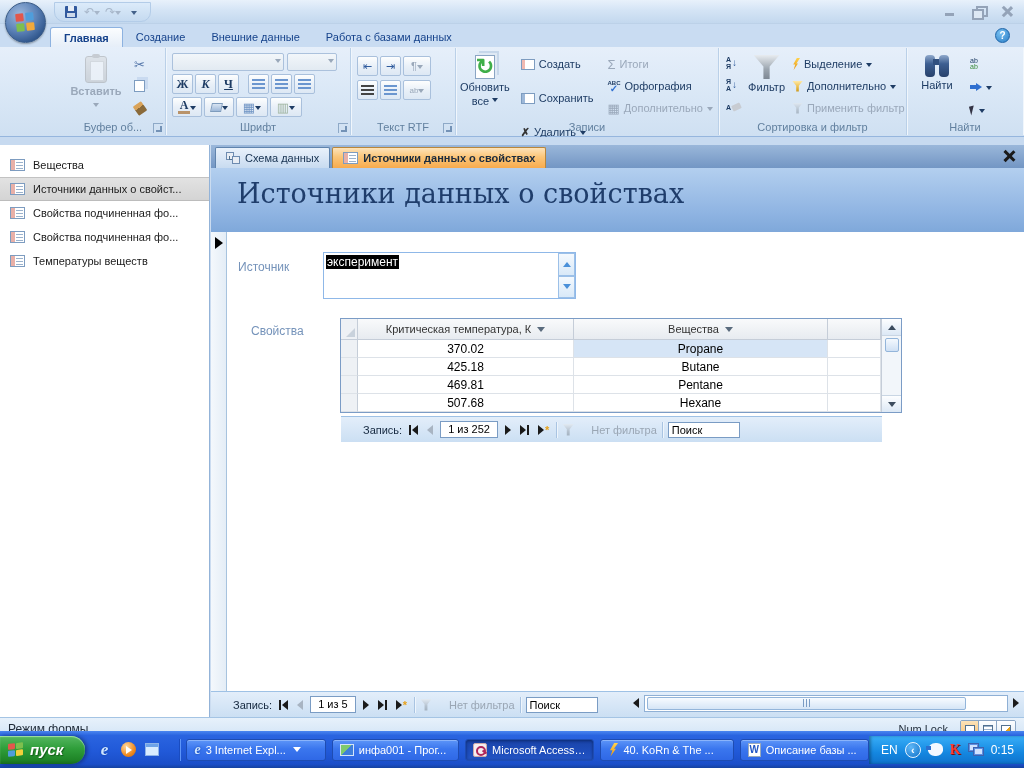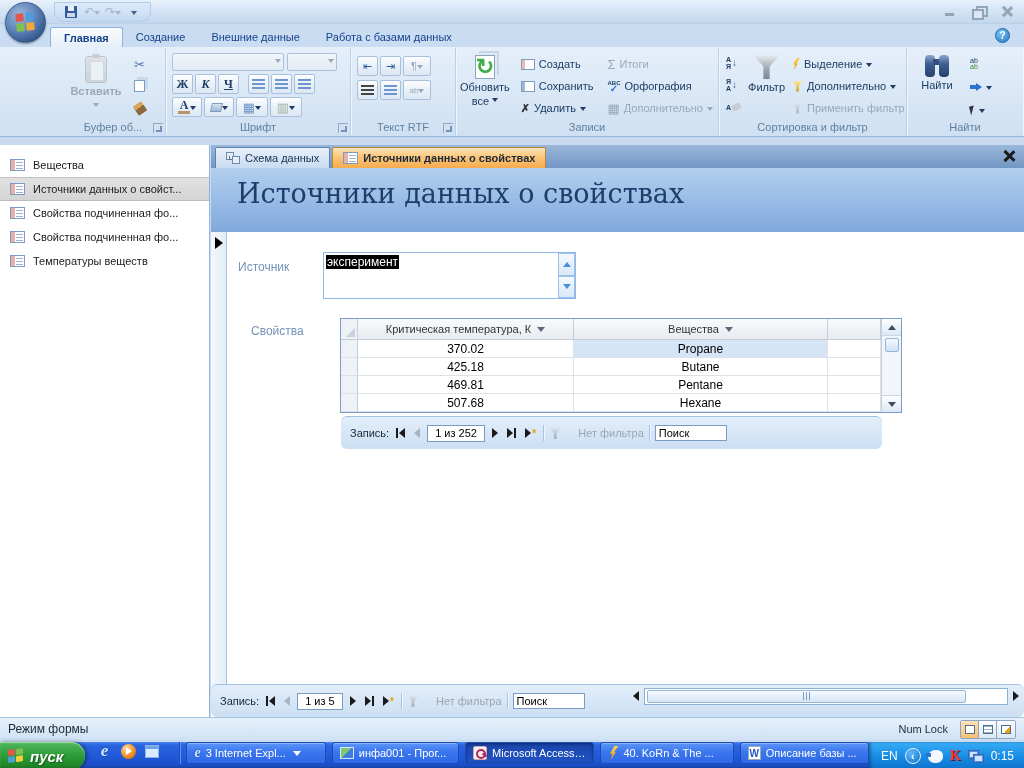--- a/index.html
+++ b/index.html
@@ -148,22 +148,22 @@
   .ds-sel { background:#eef1f5; border-right:1px solid #c5cdd8; }
   .hl { background:#d6e5f6; }
   .vscroll { grid-row:1 / span 5; grid-column:5; background:#f2f6fa; border-left:1px solid #c5cdd8; display:flex; flex-direction:column; align-items:center; }
   .vs-btn { width:100%; height:17px; border-bottom:1px solid #c9d6e4; background:linear-gradient(#fdfeff,#dcE8f5); display:flex; align-items:center; justify-content:center; }
   .vs-thumb { width:14px; height:14px; margin-top:2px; background:linear-gradient(#f4f9fe,#cfe0f4); border:1px solid #93b5da; border-radius:2px; }
   .t-up-s { width:0;height:0;border:4px solid transparent;border-bottom:5px solid #3c4c5e; margin-top:-4px; }
   .t-dn-s { width:0;height:0;border:4px solid transparent;border-top:5px solid #3c4c5e; margin-bottom:-4px; }
   .vs-bottom { margin-top:auto; border-top:1px solid #c9d6e4; border-bottom:none; }
 
   
-  .nav { display:flex; align-items:center; gap:5px; padding:0 9px; height:33px;
-    background:linear-gradient(#e3eefa,#cbdff3); border-top:1px solid #9ec1e5; font-size:11px; color:#15283f; white-space:nowrap;border-radius:6px; }
+  .nav { display:flex; align-items:center; gap:5px; padding:0 22px; height:26px;
+    background:linear-gradient(#e3eefa,#cbdff3); border-top:1px solid #9ec1e5; font-size:11px; color:#15283f; white-space:nowrap; }
   .nbtn { display:flex; align-items:center; gap:1px; height:16px; padding:0 2px; }
   .tr-r { width:0;height:0;border-left:6px solid #1a1a1a;border-top:5px solid transparent;border-bottom:5px solid transparent; }
   .tr-l { width:0;height:0;border-right:6px solid #1a1a1a;border-top:5px solid transparent;border-bottom:5px solid transparent; }
   .tr-l.gray { border-right-color:#a8b4c2; }
   .vbar { width:2px; height:10px; background:#1a1a1a; }
   .counter { background:#fff; border:1px solid #7a9cc4; padding:1px 7px 2px; font-size:11px; color:#000; }
   .nsep { width:1px; height:16px; background:#a9c4e2; box-shadow:1px 0 0 #eef5fc; }
   .nofilter { display:flex; align-items:center; gap:17px; color:#9aa6b4; }
   .searchbox { width:72px; height:16px; border:1px solid #7a9cc4; font-size:11px; padding:0 3px; font-family:"Liberation Sans",sans-serif; color:#000; background:#fff; }
   .subnav { position:absolute; left:0; top:97px; width:541px; }
@@ -179,22 +179,22 @@
   .statusbar .spacer { flex:1; }
   .viewbtns { display:flex; margin-left:12px; border:1px solid #8aa5c4; border-radius:2px; overflow:hidden; }
   .vb { width:18px; height:17px; background:linear-gradient(#fdfeff,#dce8f5); border-right:1px solid #8aa5c4; display:flex; align-items:center; justify-content:center; }
   .vb:last-child { border-right:none; }
   .vb.sel { background:linear-gradient(#fde3b9,#f9bf6d); }
   .vb .mini { width:10px; height:9px; border:1px solid #51708f; background:#fff; }
   .vb .mini.grid { background:repeating-linear-gradient(180deg,#9bb2cc 0 1px,#fff 1px 3px); }
   .vb .mini.pen { background:linear-gradient(135deg,#fff 60%,#e8a21a 60%); }
 
   
-  .taskbar { position:absolute; left:0; bottom:0; width:1024px; height:26px;
-    background:linear-gradient(#4a86f0,#2a64e0 12%,#2159d8 55%,#1b4ec8 90%,#15429f); display:flex; align-items:flex-start; }
+  .taskbar { position:absolute; left:0; bottom:0; width:1024px; height:37px;
+    background:linear-gradient(#4a86f0,#2a64e0 12%,#2159d8 55%,#1b4ec8 90%,#15429f); display:flex; align-items:center; }
   .startbtn { height:28px; display:flex; align-items:center; gap:6px; padding:0 22px 0 8px;
     background:linear-gradient(#55b761,#2f9e3a 45%,#1f8527 85%,#176b1e); border-radius:0 14px 14px 0;
     box-shadow:inset 0 1px 1px #9fe0a5, 2px 0 4px rgba(0,0,0,.4); color:#fff; font-weight:bold; font-style:italic; font-size:15px; text-shadow:1px 1px 1px #155c1a; }
   .flag { width:16px; height:14px; display:grid; grid-template-columns:7px 7px; grid-template-rows:6px 6px; gap:1px; transform:skewY(-6deg); }
   .flag i { border-radius:1px; }
   .qlaunch { display:flex; align-items:center; gap:6px; padding:0 10px; }
   .ql { width:18px; height:18px; display:flex; align-items:center; justify-content:center; }
   .ie-e { color:#cfe6ff; font-family:"Liberation Serif",serif; font-style:italic; font-weight:bold; font-size:17px; text-shadow:0 0 2px #0b3aa0; }
   .mp { width:15px; height:15px; border-radius:50%; background:radial-gradient(circle at 35% 30%,#ffd9a0,#f08a1e 60%,#c05e08); display:flex; align-items:center; justify-content:center; }
   .mp i { width:0;height:0;border-left:6px solid #fff;border-top:4px solid transparent;border-bottom:4px solid transparent; margin-left:1px; }
@@ -388,21 +388,21 @@
         <div class="bigbtn" style="width:56px;">
           <span class="sheet ic">
               <span class="refresh-glyph">↻</span>
             </span>
           <span>Обновить</span>
           <span style="display:flex;gap:3px;align-items:center">
               <span>все</span>
               <span class="caret" style="margin-top:1px"></span>
             </span>
         </div>
-        <div style="display:flex;flex-direction:column;gap:2px;padding-top:3px;">
+        <div style="display:flex;flex-direction:column;gap:14px;padding-top:3px;">
           <div class="sbtn">
               <span class="smallform ic"></span>
               <span>Создать</span>
             </div>
           <div class="sbtn">
               <span class="smallform ic" style="box-shadow:inset 3px 0 0 #9db8d9"></span>
               <span>Сохранить</span>
             </div>
           <div class="sbtn">
               <span style="color:#333;font-weight:bold">✗</span>

